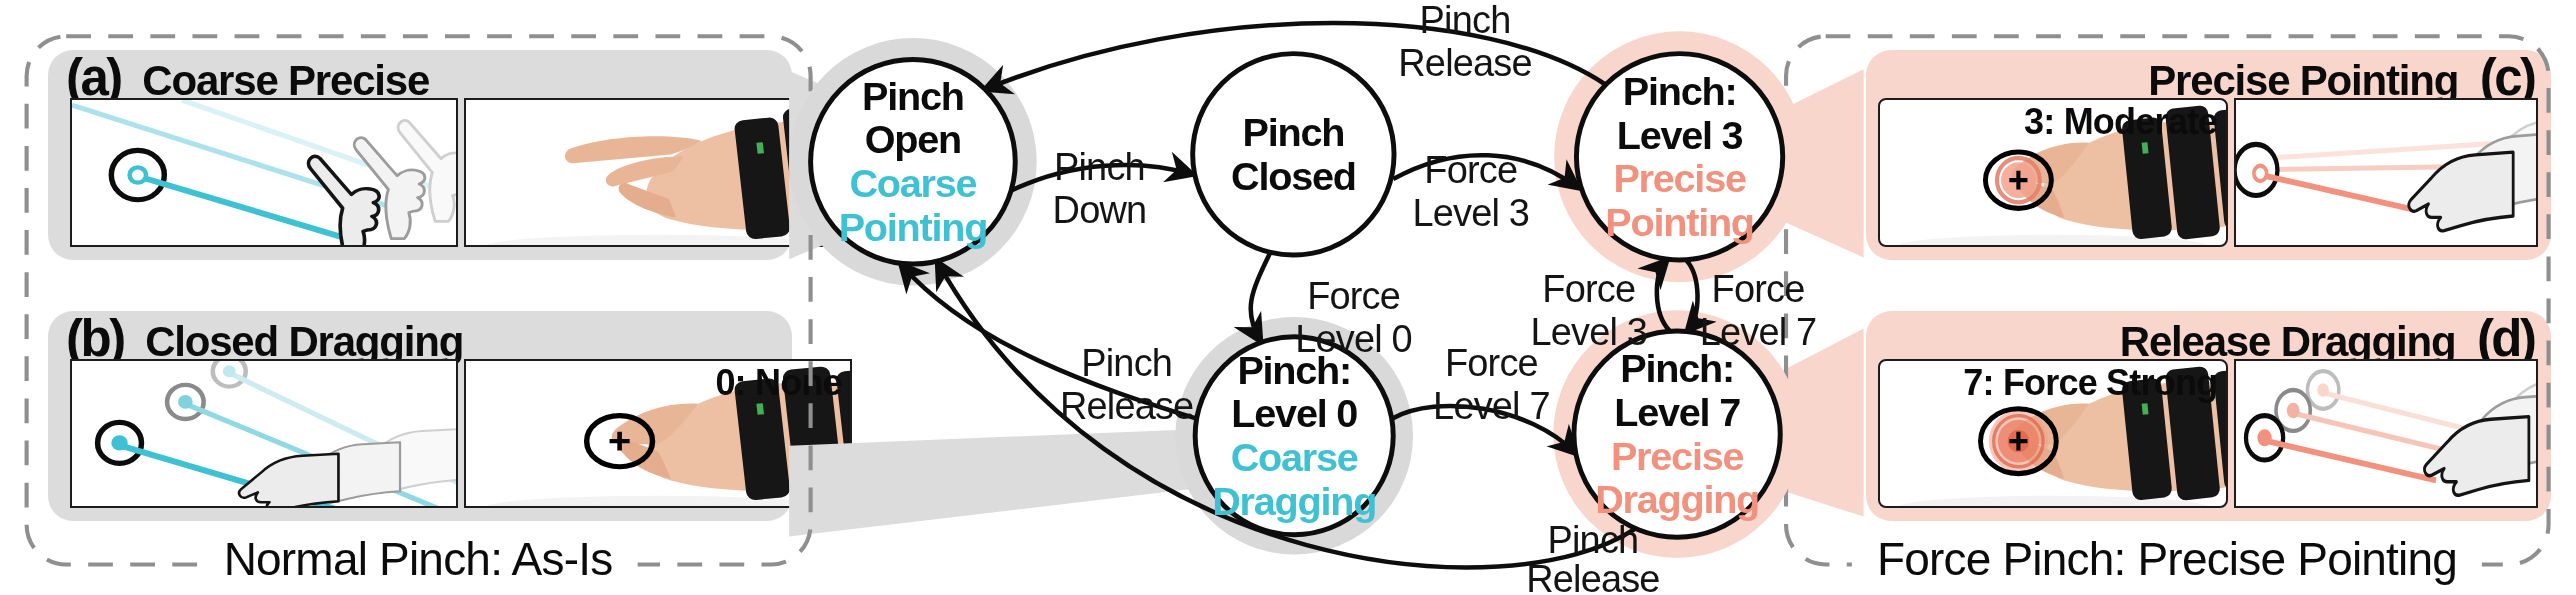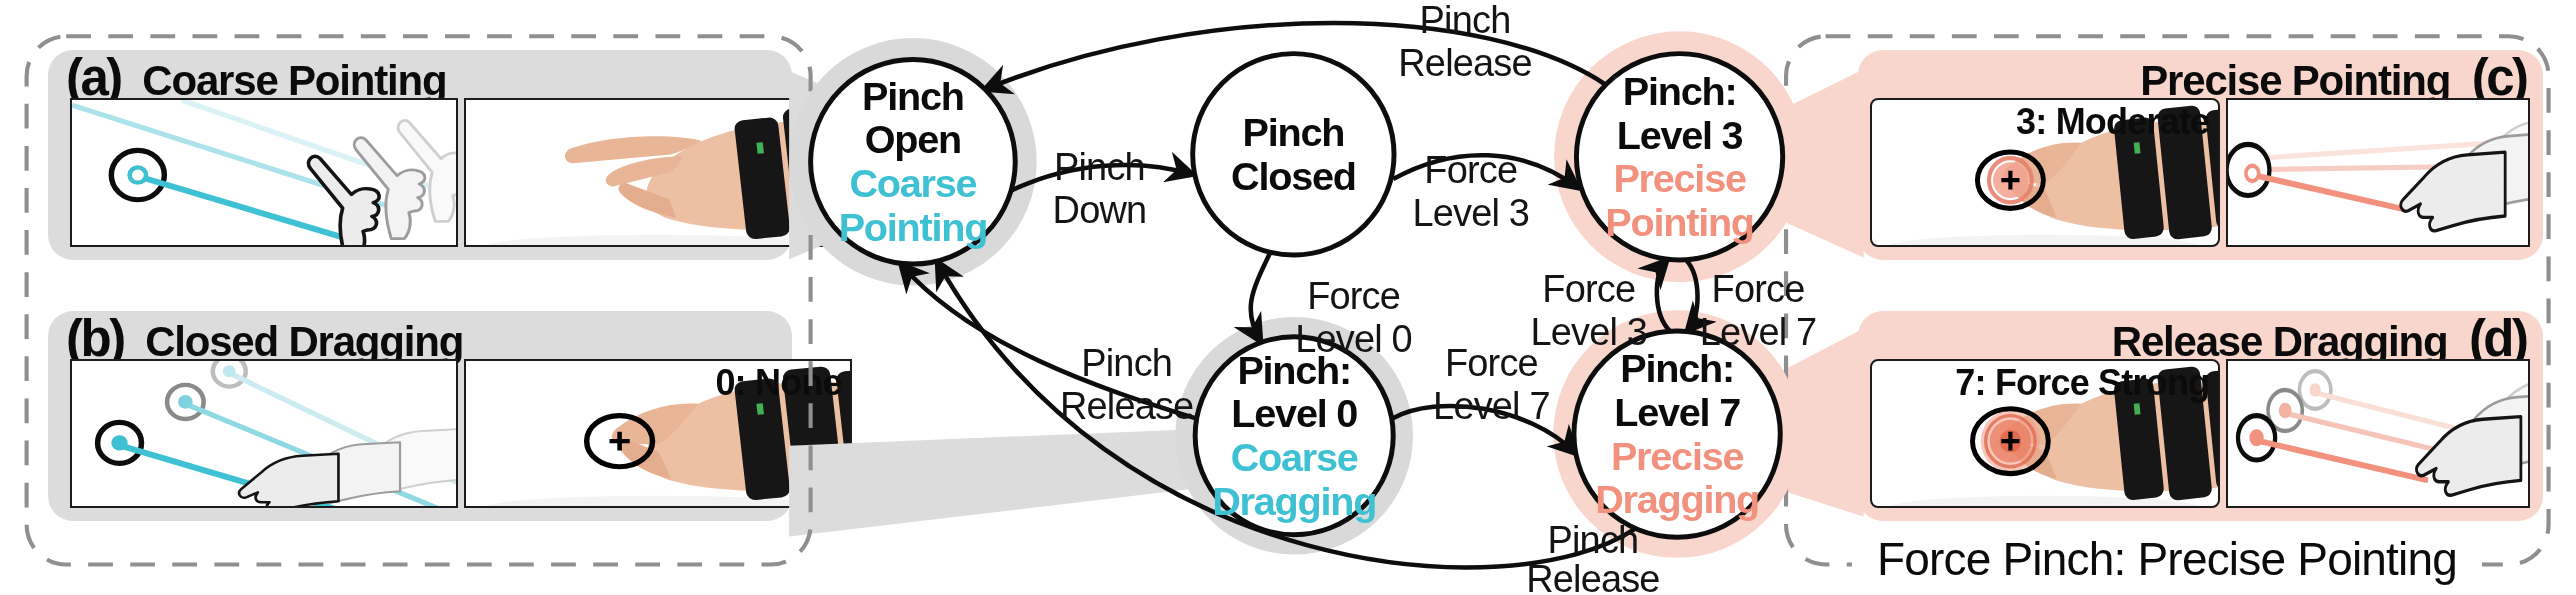--- a/index.html
+++ b/index.html
@@ -10,21 +10,21 @@
   body{background:#fff;font-family:"Liberation Sans","DejaVu Sans",sans-serif;}
   .canvas{position:relative;width:2576px;height:595px;background:#fff;overflow:hidden;}
 
   
   .panel{position:absolute;top:35px;height:532px;z-index:1;}
   #panel-left{left:25px;width:786px;}
   #panel-right{left:1784px;width:766px;}
   .subpanel{position:absolute;border-radius:25px;background:var(--panel_gray);}
   .subpanel.pink{background:var(--panel_pink);}
   #panel-left .subpanel{left:23px;width:744px;height:210px;}
-  #panel-right .subpanel{left:74px;width:685px;height:210px;}
+  #panel-right .subpanel{left:82px;width:685px;height:210px;}
   .subpanel.top{top:15px;} .subpanel.bottom{top:276px;}
   .sp-header{display:flex;align-items:baseline;gap:21.5px;height:46px;padding:5px 16.5px 0 18px;color:#0b0b0b;}
   .sp-header.right{justify-content:flex-end;}
   .tag{font-size:51px;font-weight:800;letter-spacing:-2.5px;line-height:46px;}
   .sp-title{font-size:42px;font-weight:700;letter-spacing:-1.2px;line-height:46px;}
   .imgrow{display:flex;gap:6.6px;padding:1.7px 6.6px 0 21.5px;}
   #panel-right .imgrow{padding:1.7px 16.5px 0 11.6px;}
   .imgbox{position:relative;background:#fff;border:2.5px solid #1c1c1c;height:149px;flex:none;overflow:hidden;}
   .imgbox.w430{width:388px;} .imgbox.w424{width:350px;border-radius:8px;} .imgbox.w368{width:304px;}
   .imgbox svg{display:block;width:100%;height:100%;}
@@ -55,21 +55,21 @@
 </head>
 <body>
 
 <div class="canvas">
 
   <div class="panel" id="panel-left">
 
     <div class="subpanel top">
       <div class="sp-header">
         <span class="tag">(a)</span>
-        <span class="sp-title">Coarse Pointing</span>
+        <span class="sp-title">Coarse Precise</span>
       </div>
       <div class="imgrow">
         <div class="imgbox w430">
           <svg viewBox="0 0 420 170" preserveAspectRatio="none">
             <line x1="0" y1="6" x2="368" y2="132" stroke="#ace2ec" stroke-width="6"></line>
             <line x1="120" y1="0" x2="420" y2="112" stroke="#d9f2f6" stroke-width="6"></line>
             <circle cx="72" cy="88" r="29" fill="#fff" stroke="#0c0c0c" stroke-width="6"></circle>
             <line x1="74" y1="90" x2="318" y2="168" stroke="var(--cyan)" stroke-width="7"></line>
             <circle cx="72" cy="88" r="9" fill="#fff" stroke="var(--cyan)" stroke-width="5"></circle>
             <g class="hand-g2" transform="translate(330,0) scale(0.8)">
@@ -244,20 +244,21 @@
               </g>
             <g class="hand-main" transform="translate(240,48) scale(0.78)">
                 <path d="M218 22 L150 26 C118 28 92 40 72 60 L34 94 C26 102 34 114 44 110 L66 100 C58 110 62 120 72 120 L88 120 C78 130 82 142 94 140 L126 132 C158 124 188 120 218 118 Z"></path>
               </g>
           </svg>
         </div>
       </div>
     </div>
   </div>
 
+  <div class="caption" id="caption-left">Normal Pinch: As-Is</div>
   <div class="caption" id="caption-right">Force Pinch: Precise Pointing</div>
 
   <svg class="diagram" viewBox="0 0 3121 721">
     <defs>
       <marker id="arr" viewBox="0 0 10 10" refX="8" refY="5" markerWidth="7" markerHeight="7" orient="auto">
         <path d="M0,0 L10,5 L0,10 L3,5 Z" fill="#0d0d0d"></path>
       </marker>
     </defs>
 
     <polygon class="wedge-gray" points="956,86 1106,150 1106,252 956,314"></polygon>

